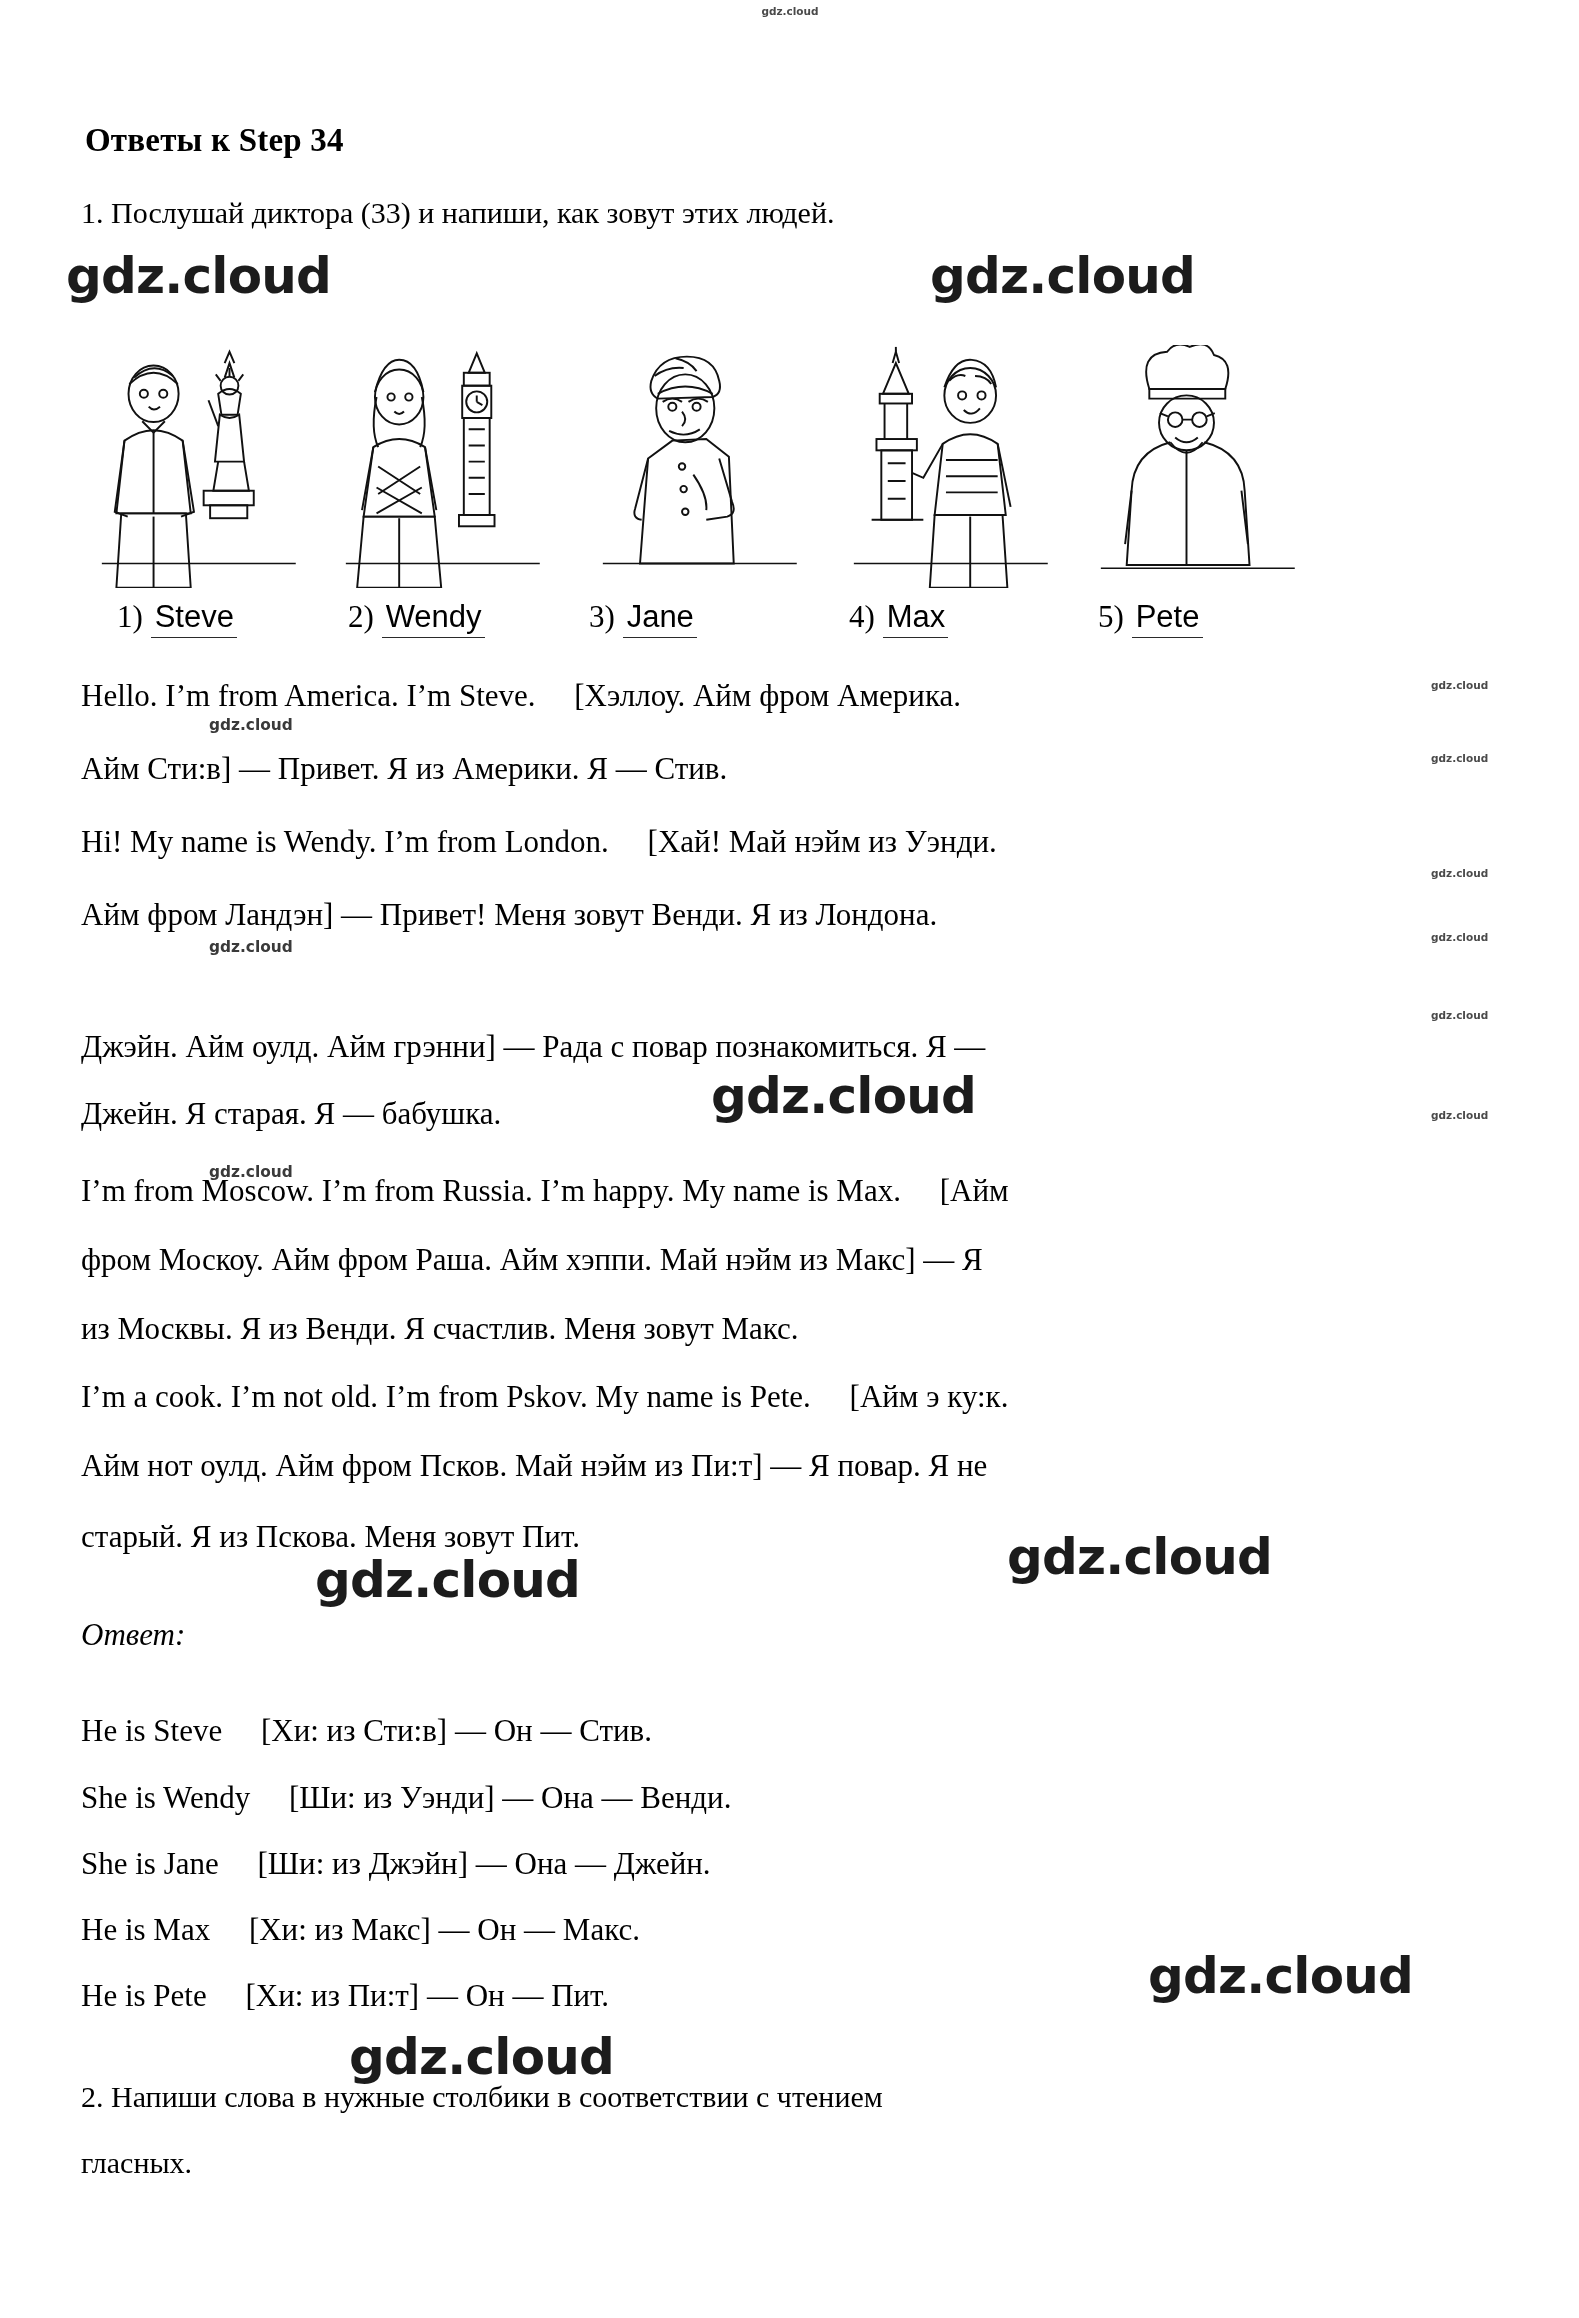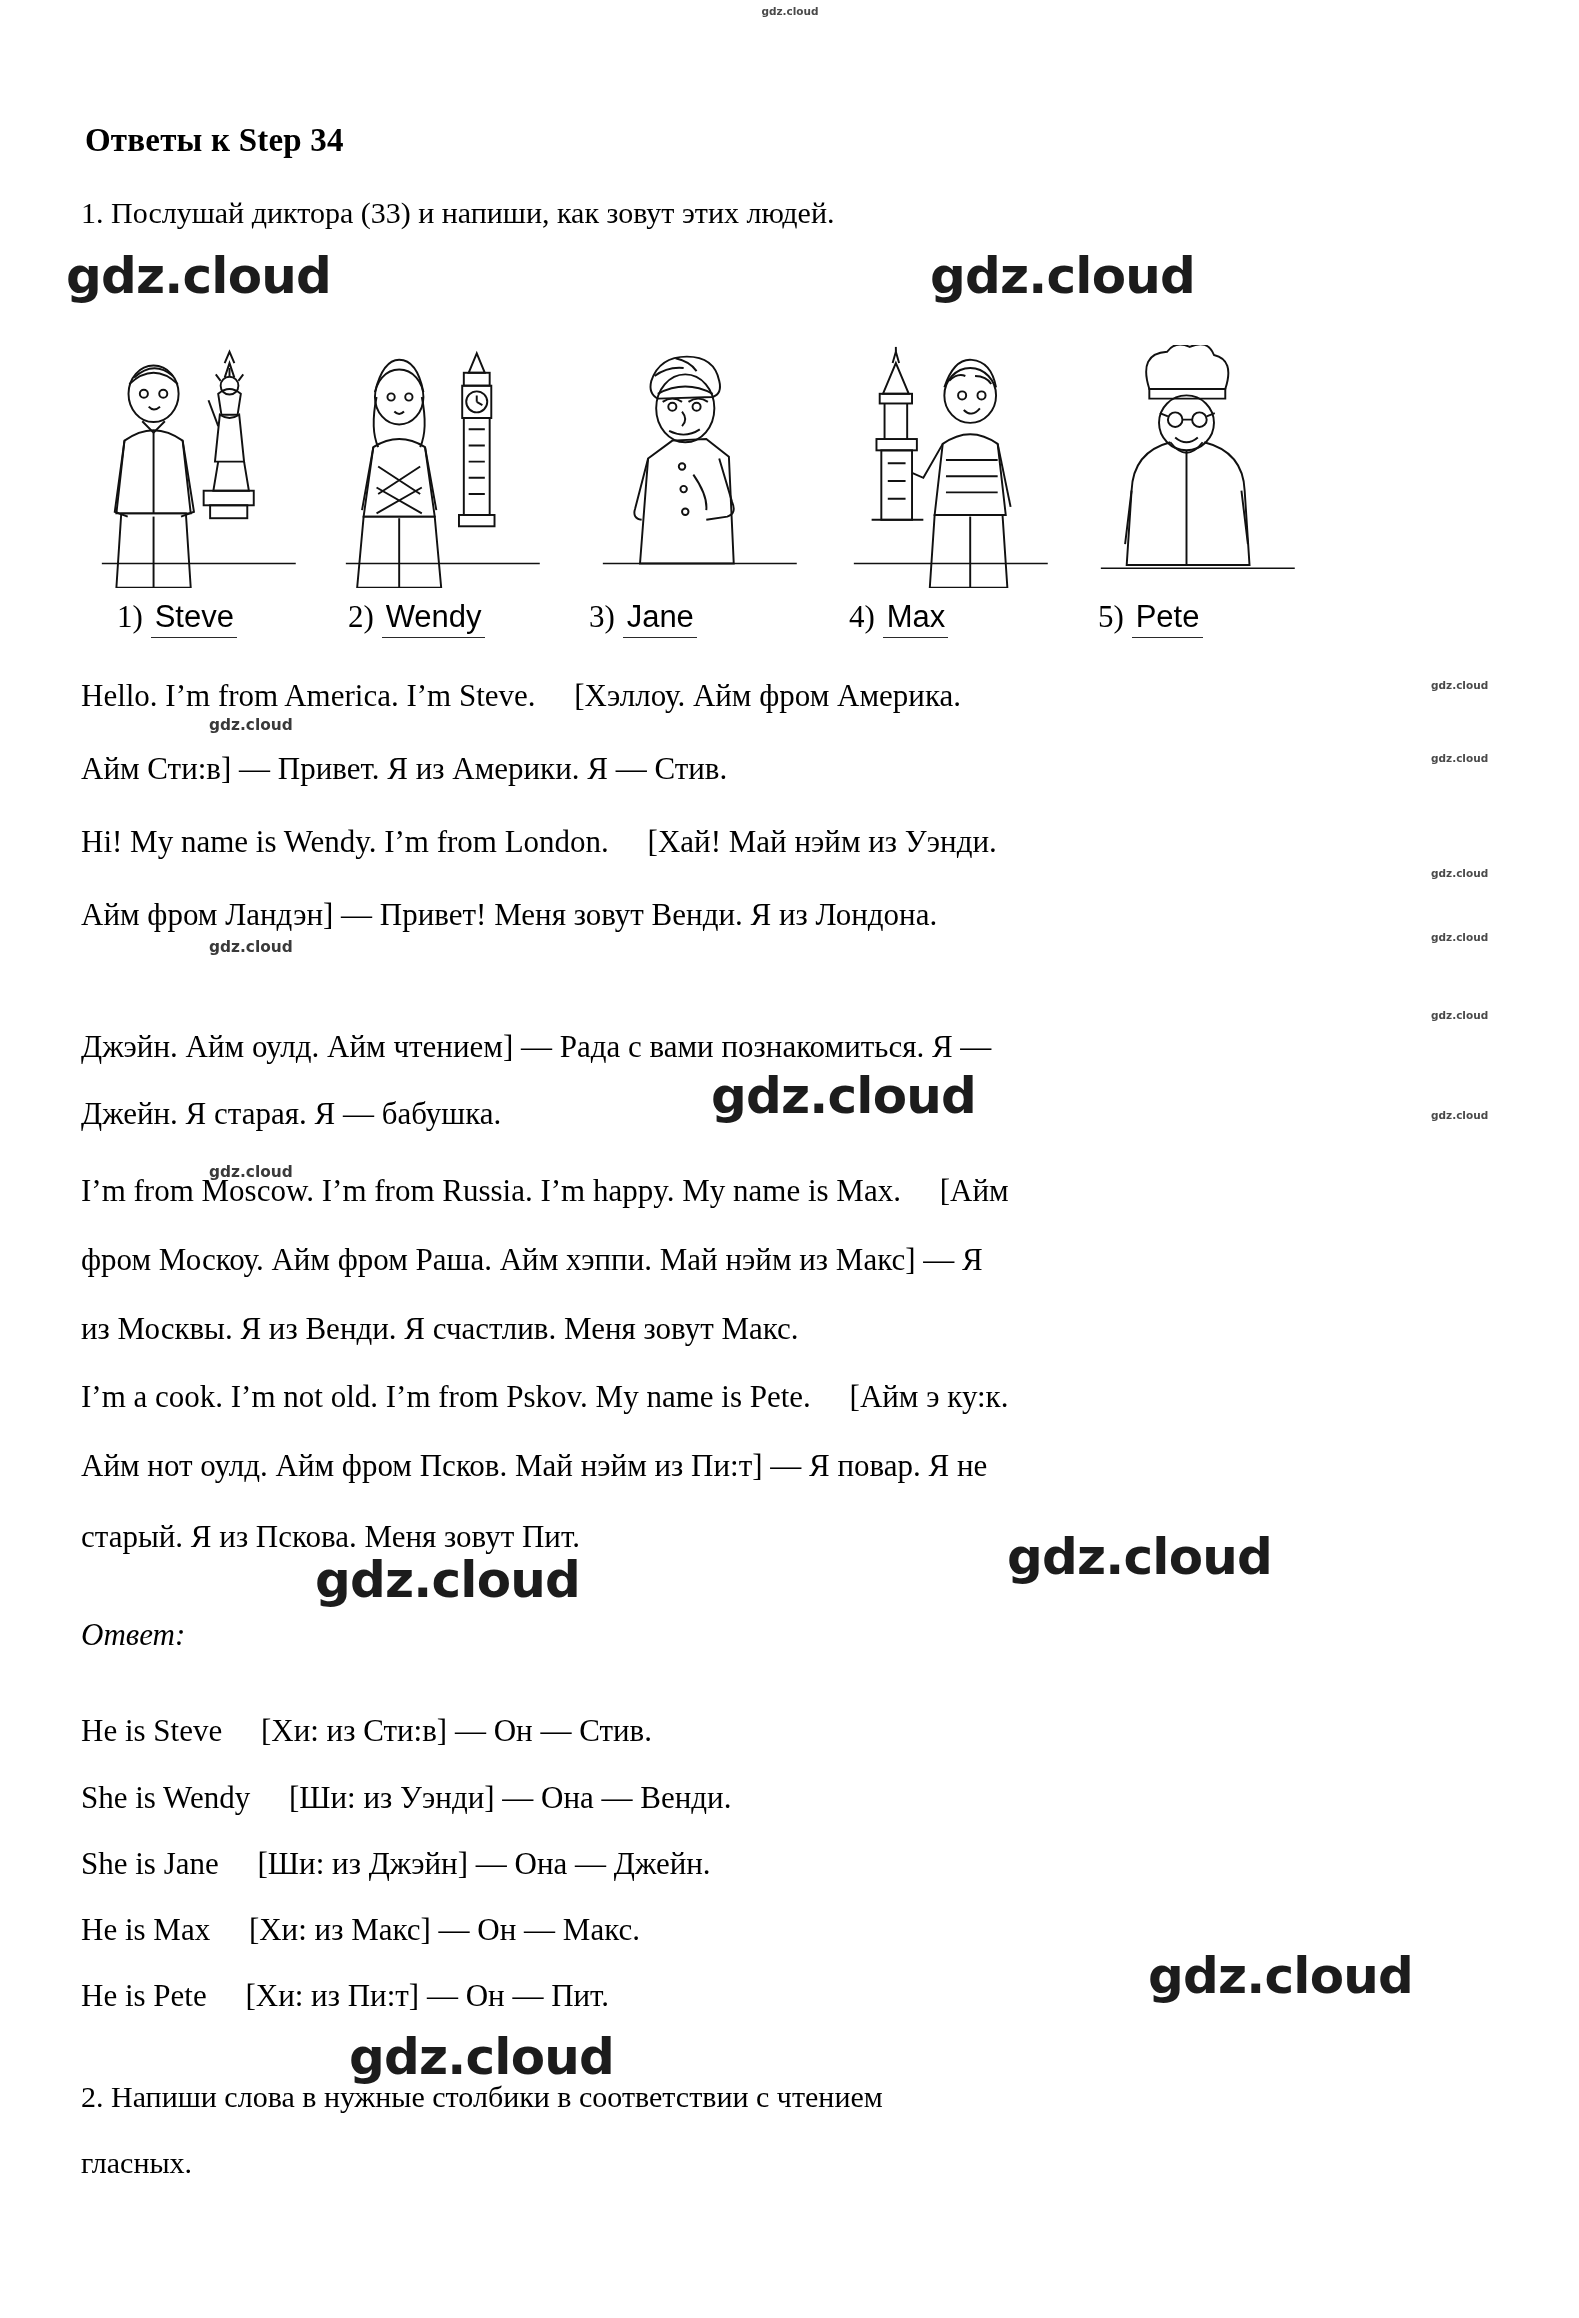--- a/index.html
+++ b/index.html
@@ -280,21 +280,21 @@
     <div class="cap" style="left:1017px;">
       <span class="num">5)</span>
       <span class="name">Pete</span>
     </div>
   </div>
 
   <div class="body-line" style="top:677px;">Hello. I’m from America. I’m Steve.     [Хэллоу. Айм фром Америка.</div>
   <div class="body-line" style="top:750px;">Айм Сти:в] — Привет. Я из Америки. Я — Стив.</div>
   <div class="body-line" style="top:823px;">Hi! My name is Wendy. I’m from London.     [Хай! Май нэйм из Уэнди.</div>
   <div class="body-line" style="top:896px;">Айм фром Ландэн] — Привет! Меня зовут Венди. Я из Лондона.</div>
-  <div class="body-line" style="top:1028px;">Джэйн. Айм оулд. Айм чтением] — Рада с вами познакомиться. Я —</div>
+  <div class="body-line" style="top:1028px;">Джэйн. Айм оулд. Айм грэнни] — Рада с повар познакомиться. Я —</div>
   <div class="body-line" style="top:1095px;">Джейн. Я старая. Я — бабушка.</div>
   <div class="body-line" style="top:1172px;">I’m from Moscow. I’m from Russia. I’m happy. My name is Max.     [Айм</div>
   <div class="body-line" style="top:1241px;">фром Москоу. Айм фром Раша. Айм хэппи. Май нэйм из Макс] — Я</div>
   <div class="body-line" style="top:1310px;">из Москвы. Я из Венди. Я счастлив. Меня зовут Макс.</div>
   <div class="body-line" style="top:1378px;">I’m a cook. I’m not old. I’m from Pskov. My name is Pete.     [Айм э ку:к.</div>
   <div class="body-line" style="top:1447px;">Айм нот оулд. Айм фром Псков. Май нэйм из Пи:т] — Я повар. Я не</div>
   <div class="body-line" style="top:1518px;">старый. Я из Пскова. Меня зовут Пит.</div>
 
   <div class="answer-label" style="top:1617px;">Ответ:</div>
 

